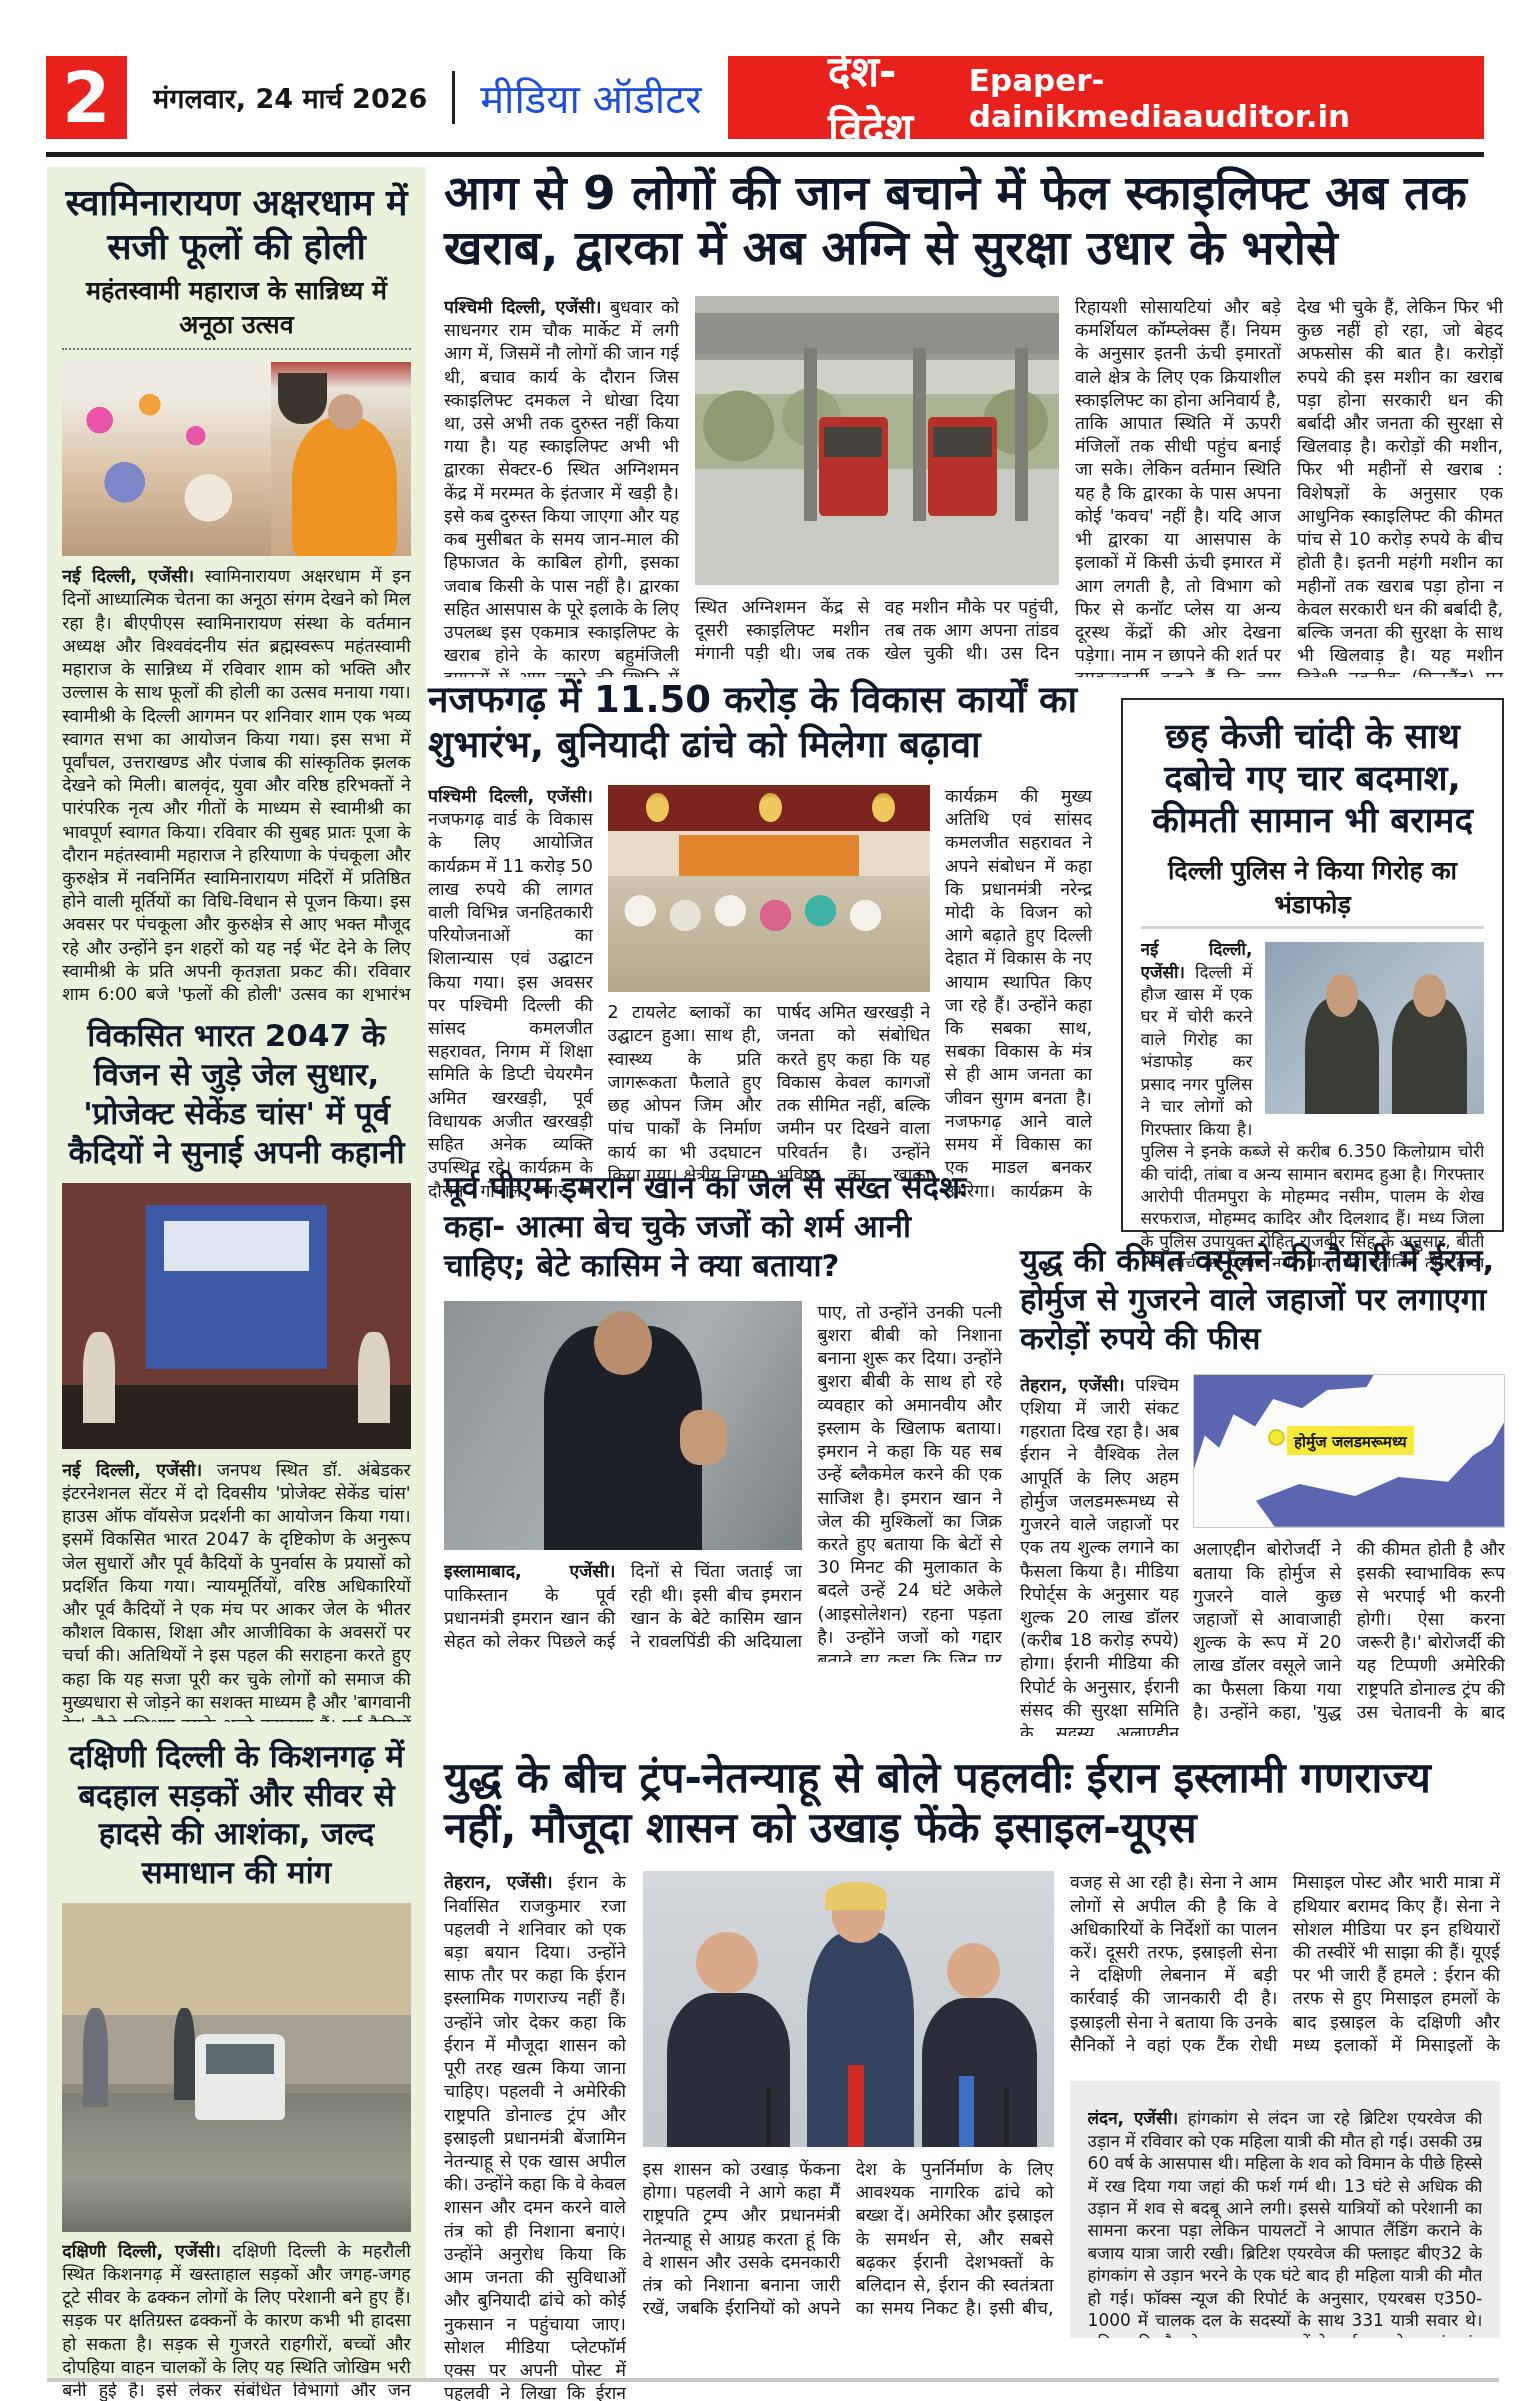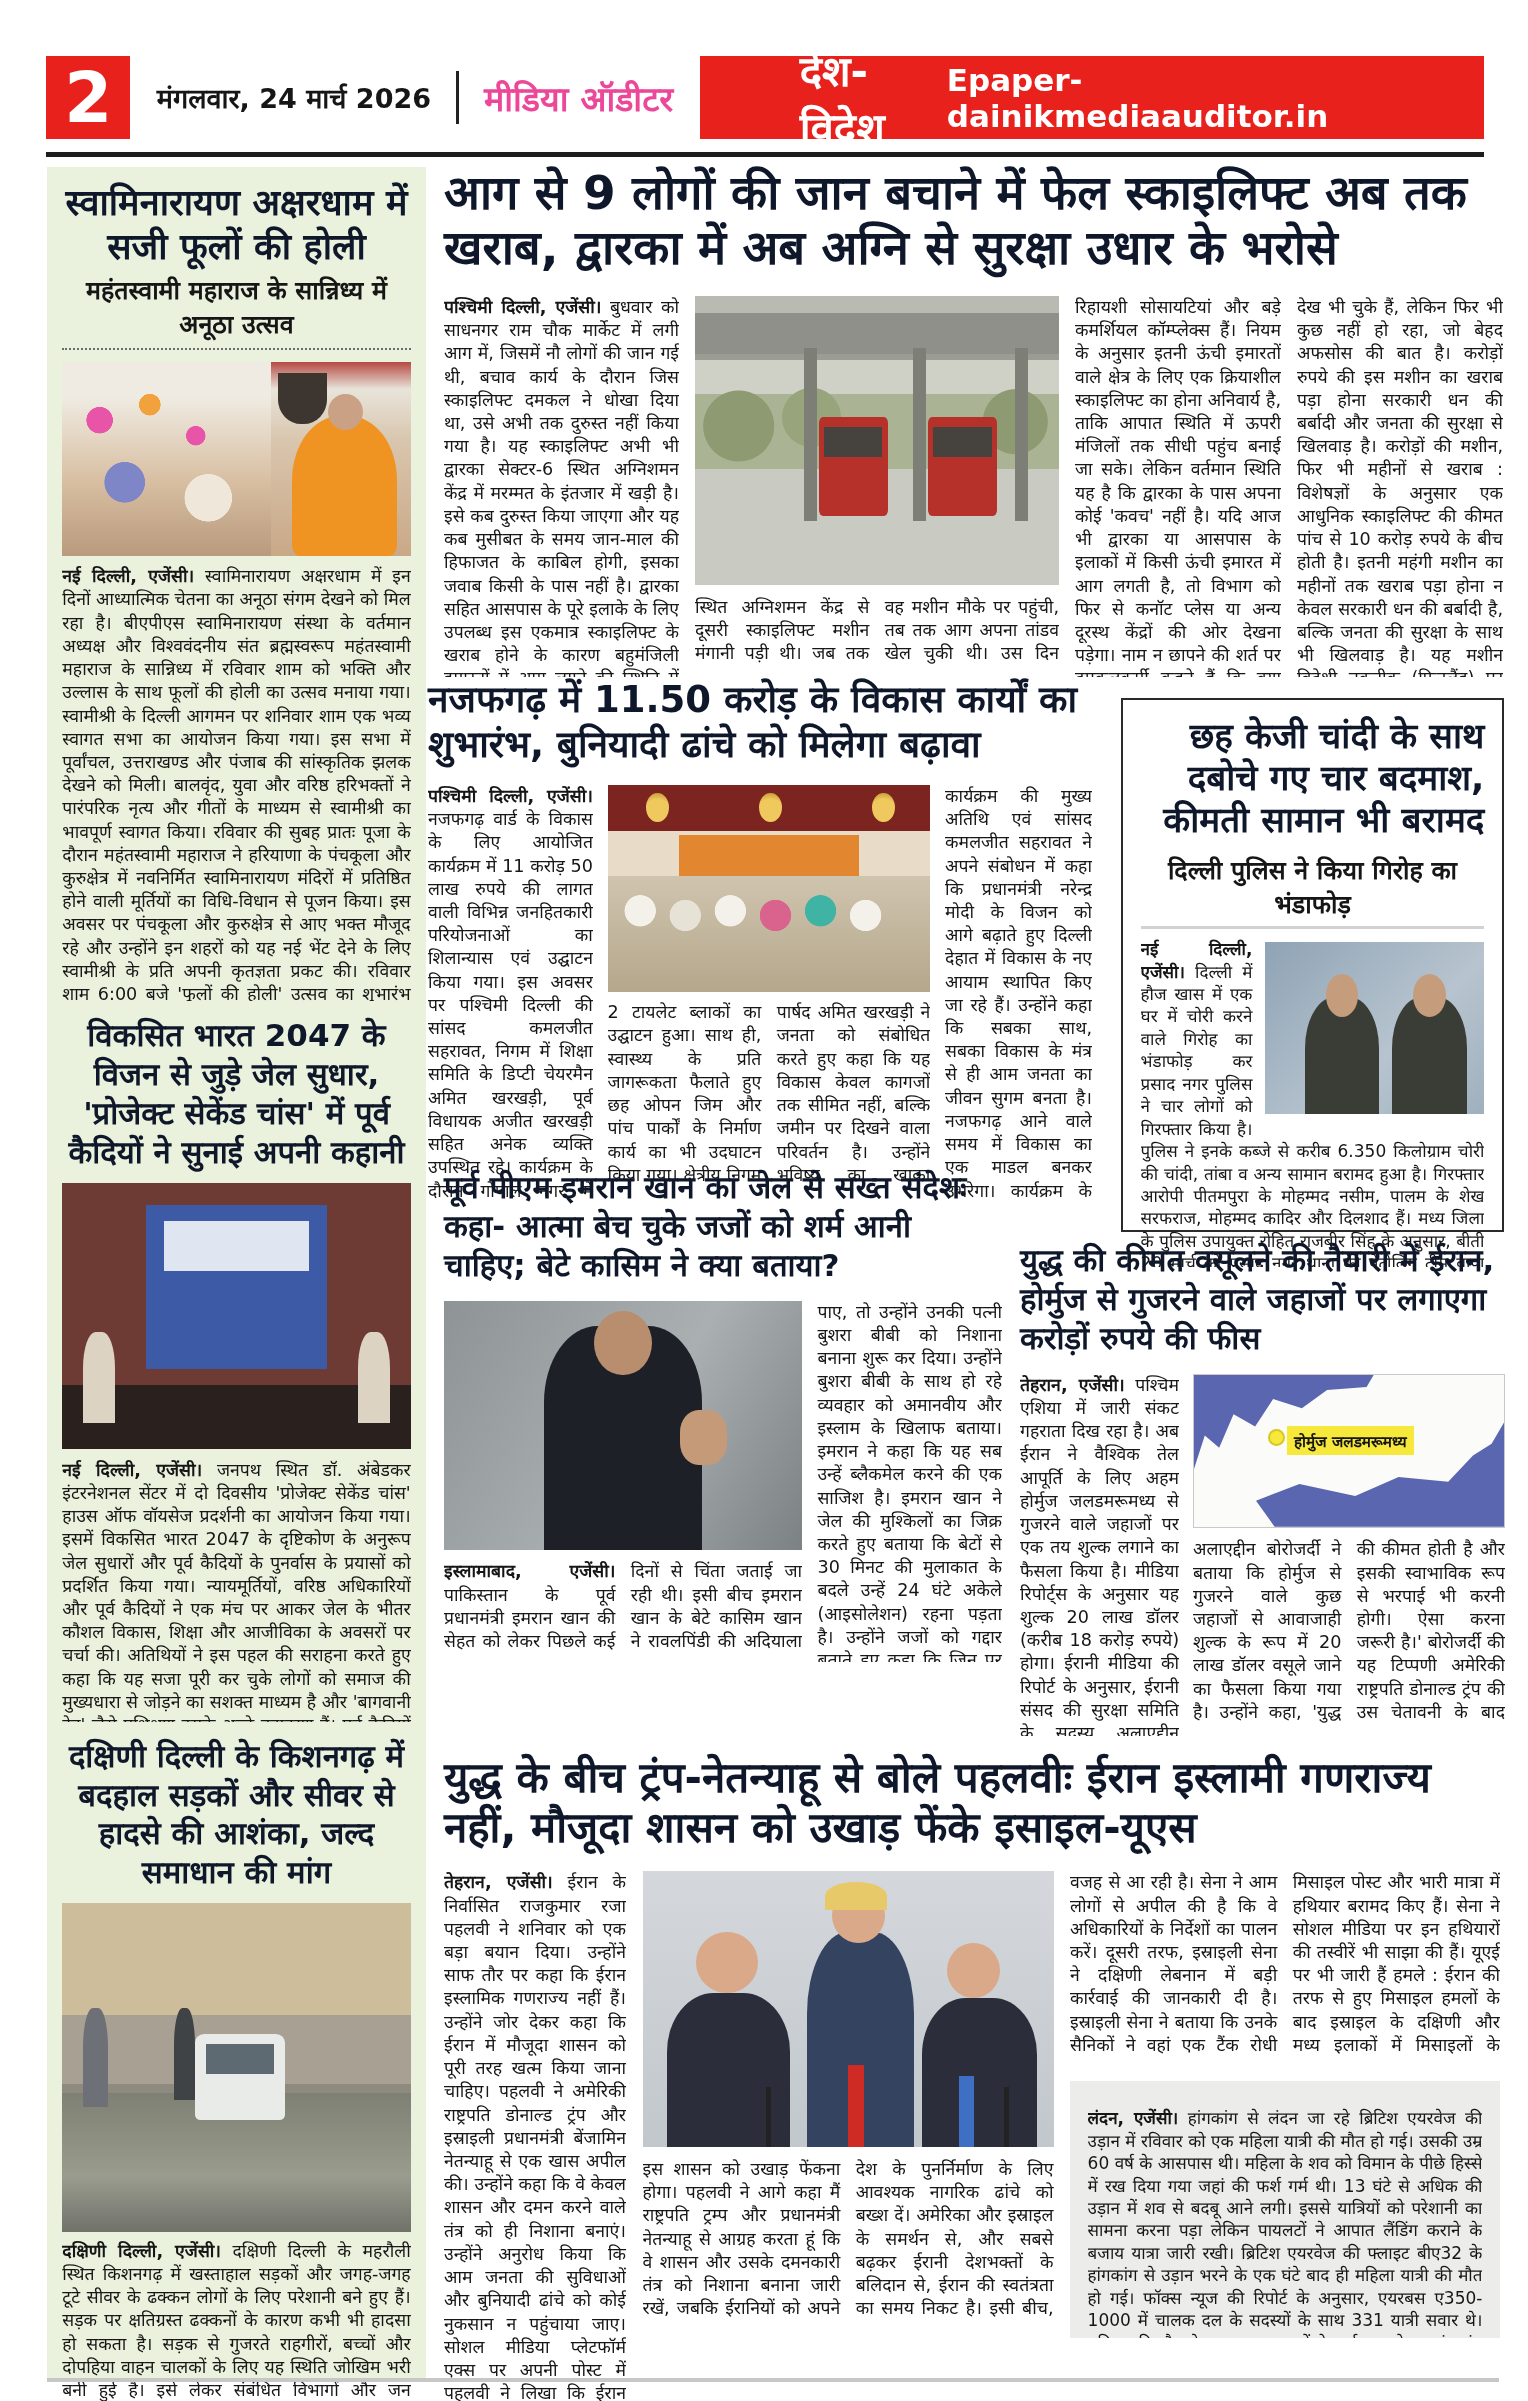--- a/index.html
+++ b/index.html
@@ -7,21 +7,21 @@
     width:1528px;height:2401px;position:relative;background:#ffffff;
     font-family:"DejaVu Sans","Liberation Sans",sans-serif;color:#161616;
   }
   .abs{position:absolute;}
   
   .masthead{left:46px;top:56px;width:1438px;height:83px;background:#e8211d;display:flex;align-items:stretch;}
   .mast-num{width:88px;display:flex;align-items:center;justify-content:center;color:#fff;font-size:69px;font-weight:bold;}
   .mast-white{background:#fff;display:flex;align-items:center;padding:0 26.4px;gap:25px;}
   .mast-date{font-size:27px;font-weight:bold;color:#161616;white-space:nowrap;}
   .mast-divider{width:2.9px;height:53px;background:#222;}
-  .mast-pub{font-size:34px;font-weight:bold;color:#ec4899;white-space:nowrap;}
+  .mast-pub{font-size:40px;font-weight:normal;color:#1d4ed8;white-space:nowrap;}
   .mast-section{color:#fff;font-size:42px;font-weight:bold;margin-left:100px;align-self:center;}
   .mast-site{color:#fff;font-size:31px;font-weight:bold;margin-left:auto;margin-right:41px;align-self:center;text-decoration:none;}
   .rule-top{left:46px;top:152px;width:1438px;height:0;border-top:5.3px solid #1d1d1d;}
   .rule-bottom{left:47px;top:2378px;width:1452px;height:4.1px;background:#c7c7c7;}
 
   
   .body-txt{font-size:17.6px;line-height:1.32;text-align:justify;overflow:hidden;}
   .dateline{font-weight:bold;}
   .cols2{column-count:2;column-gap:15.3px;}
   h1,h2,h3{margin:0;color:#0f172a;}
@@ -91,21 +91,21 @@
      radial-gradient(circle at 38% 30%,#f3f1ea 0 15.3px,transparent 16px),
      radial-gradient(circle at 52% 34%,#d9638c 0 15.3px,transparent 16px),
      radial-gradient(circle at 66% 30%,#3fb4a4 0 15.3px,transparent 16px),
      radial-gradient(circle at 80% 34%,#f3f1ea 0 15.3px,transparent 16px),
      linear-gradient(180deg,#cfc4ae 0,#b5a78c 100%);}
   .naj-below{margin-top:9.4px;height:194px;}
   .naj-col4{width:147px;height:418px;}
 
   
   .art-silver{left:1121px;top:698px;width:383px;height:534px;border:2.4px solid #2a2a2a;background:#fff;box-sizing:border-box;padding:15.3px 17.6px;}
-  .sil-head{font-size:35px;line-height:1.2;font-weight:bold;text-align:right;}
+  .sil-head{font-size:35px;line-height:1.2;font-weight:bold;text-align:center;}
   .sil-sub{font-size:25px;font-weight:bold;text-align:center;margin-top:10.6px;padding-bottom:5.9px;border-bottom:3.5px solid #d2d2d2;}
   .sil-body{margin-top:9.4px;font-size:17px;height:329px;}
   .sil-photo{float:right;width:219px;height:172px;margin:3.5px 0 7px 13px;background:linear-gradient(135deg,#8fa3b5 0,#b7c4cf 60%,#9fb0be 100%);position:relative;overflow:hidden;}
   .sil-man{position:absolute;bottom:-6%;width:34%;height:74%;background:#3a3c36;border-radius:40% 40% 0 0;}
   .sil-man:before{content:"";position:absolute;left:28%;top:-18%;width:44%;height:34%;background:#c59c7c;border-radius:50%;}
 
   
   .art-imran{left:444px;top:1168px;width:558px;}
   .imr-head{font-size:31px;line-height:1.25;font-weight:bold;}
   .imr-row{display:flex;gap:15.3px;margin-top:16.5px;}

